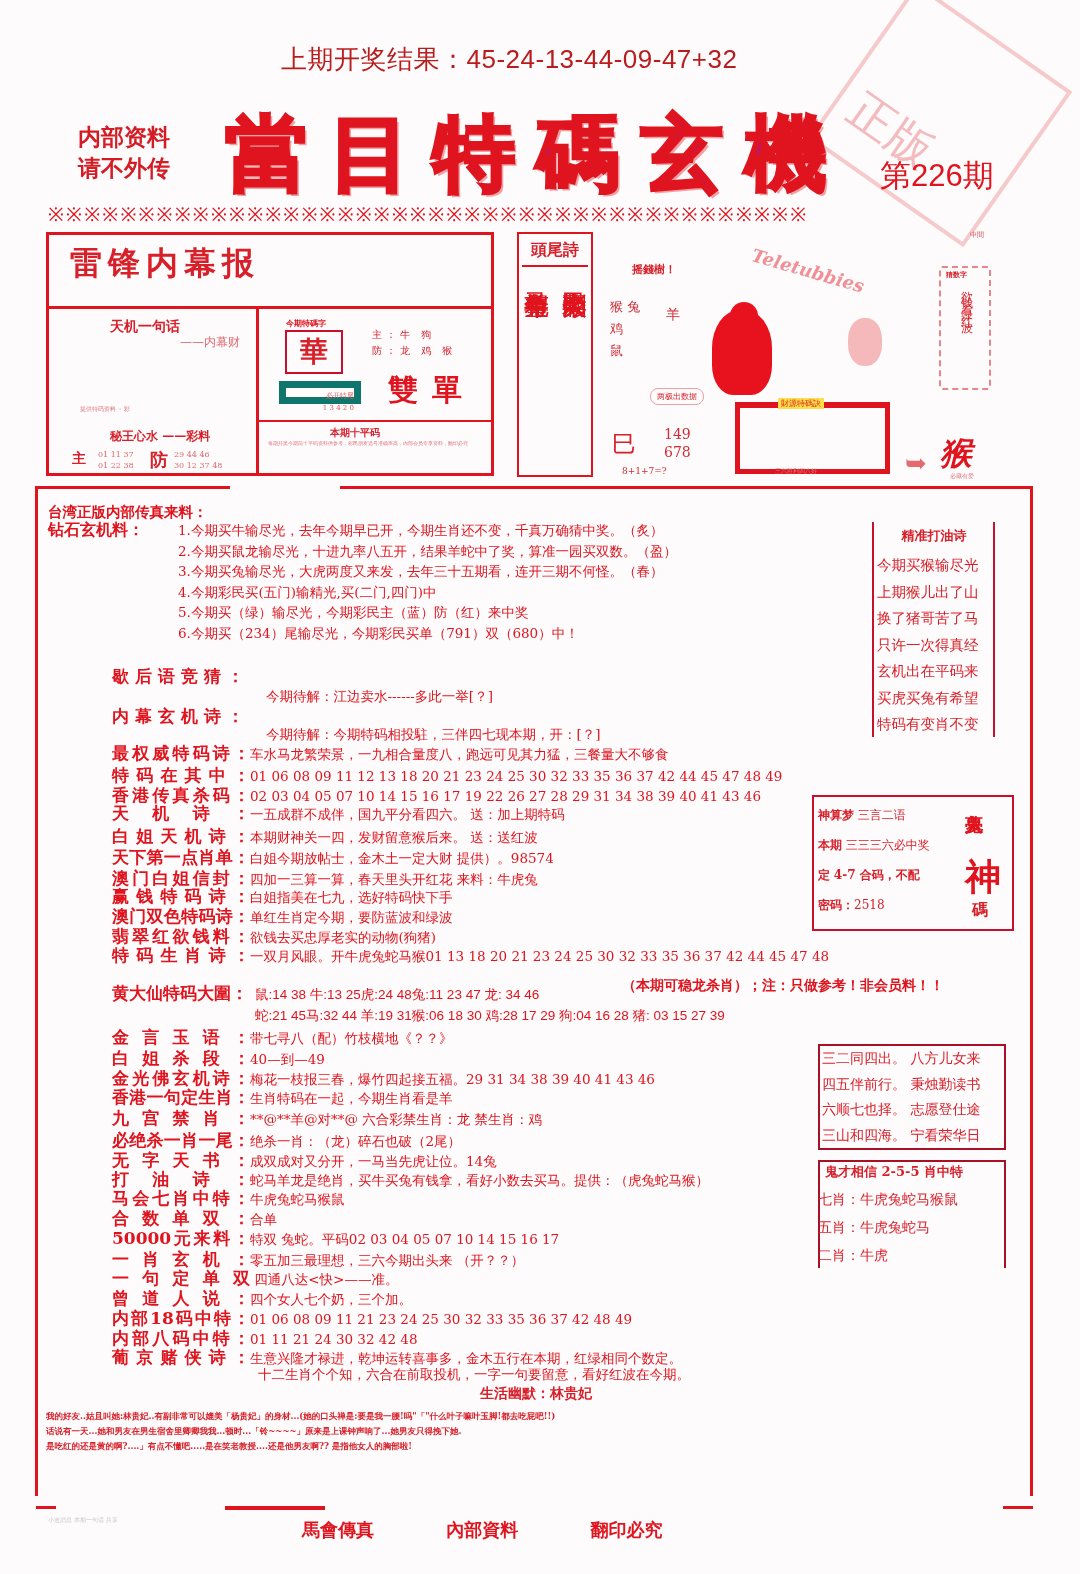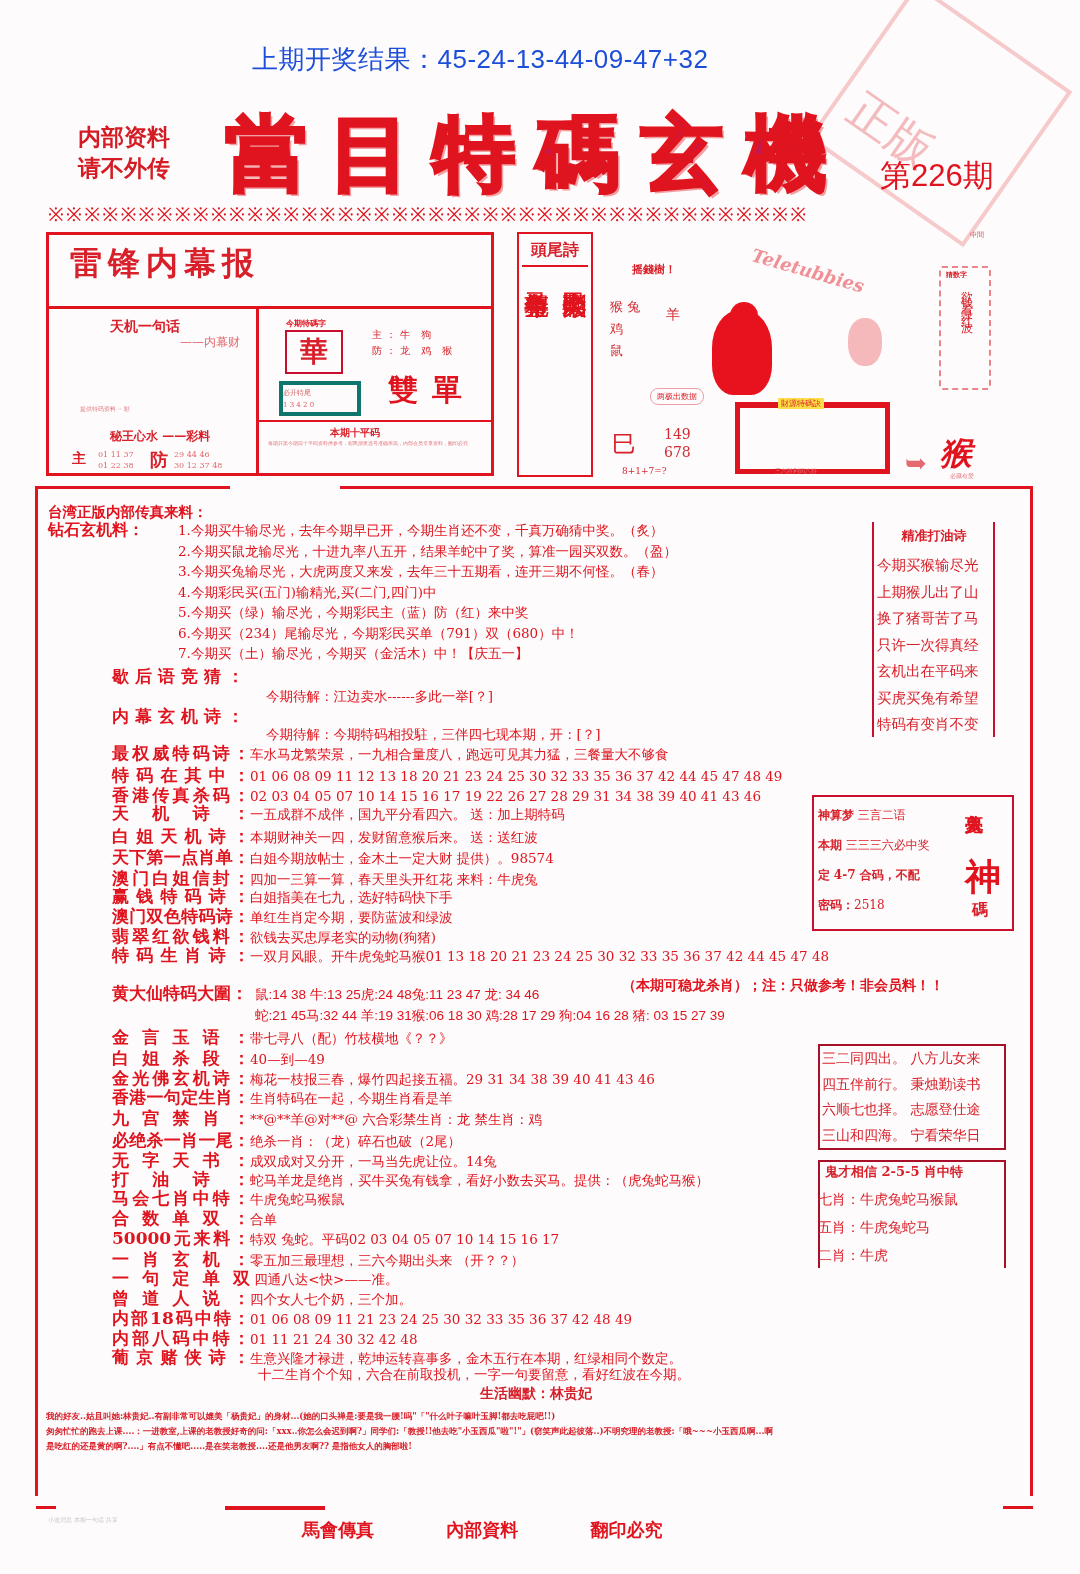--- a/index.html
+++ b/index.html
@@ -3,21 +3,21 @@
 <meta charset="utf-8">
 <style>
   * { box-sizing: border-box; margin: 0; padding: 0; }
   body {
     width: 1080px; height: 1574px; background: #fdfbfb; position: relative;
     font-family: "DejaVu Serif", serif; color: #d8202a; overflow: hidden;
   }
   .abs { position: absolute; }
 
   
-  #last-result { left: 252px; top: 42px; font-family: "Liberation Sans", sans-serif; font-size: 26px; color: #1d4ed8; letter-spacing: 0.5px; }
+  #last-result { left: 281px; top: 42px; font-family: "Liberation Sans", sans-serif; font-size: 26px; color: #b91c1c; letter-spacing: 0.5px; }
   #side-note { left: 78px; top: 122px; font-family: "DejaVu Sans", sans-serif; font-weight: bold; font-size: 23px; line-height: 31px; color: #d41c24; }
   #main-title { left: 225px; top: 100px; font-family: "DejaVu Serif", serif; font-weight: bold; font-size: 82px; letter-spacing: 22px; color: #be185d; -webkit-text-stroke: 3px #e0141e; text-shadow: 3px 3px 0 #f3a0a4; }
   #issue { left: 880px; top: 155px; font-family: "Liberation Sans", sans-serif; font-size: 31px; color: #e0141e; }
   #stamp { left: 845px; top: 20px; width: 190px; height: 190px; border: 4px solid #f1a8ab; transform: rotate(35deg); opacity: .6; }
   #stamp-text { left: 845px; top: 100px; font-size: 46px; color: #f0a0a4; opacity: .7; transform: rotate(35deg); }
   #star-row { left: 48px; top: 201px; width: 985px; font-size: 19px; letter-spacing: 2.2px; color: #e0141e; white-space: nowrap; overflow: hidden; }
 
   
   .box { position: absolute; border: 3px solid #e0141e; }
   #leifeng { left: 46px; top: 232px; width: 448px; height: 244px; }
@@ -27,21 +27,21 @@
   #tianji-title { left: 110px; top: 318px; font-size: 14px; font-weight: bold; }
   #tianji-sub { left: 180px; top: 334px; font-size: 12px; color: #e06a70; }
   #tianji-foot { left: 80px; top: 405px; font-size: 6px; color: #e07880; }
   #zhufang-title { left: 110px; top: 428px; font-size: 12px; font-weight: bold; }
   #zhu-label { left: 72px; top: 450px; font-size: 14px; font-weight: bold; }
   #zhu-nums { left: 98px; top: 449px; font-size: 8px; line-height: 11px; color: #e06a70; }
   #fang-label { left: 150px; top: 448px; font-size: 18px; font-weight: bold; }
   #fang-nums { left: 174px; top: 449px; font-size: 8px; line-height: 11px; color: #e06a70; }
   #hua-small { left: 286px; top: 318px; font-size: 8px; font-weight: bold; color: #e0141e; }
   #hua-box { left: 285px; top: 330px; width: 58px; height: 44px; border: 2px solid #c8102e; font-size: 28px; font-weight: bold; text-align: center; line-height: 40px; }
-  #hua-code { left: 279px; top: 381px; width: 82px; height: 35px; border: 4px solid #0f766e; font-size: 7px; text-align: left; line-height: 12px; color: #d86068; padding-top: 2px; }
+  #hua-code { left: 279px; top: 381px; width: 82px; height: 23px; border: 7px solid #0f766e; font-size: 7px; text-align: right; line-height: 12px; color: #d86068; padding-top: 2px; }
   #zhufang2 { left: 372px; top: 327px; font-size: 10px; line-height: 16px; letter-spacing: 4px; }
   #shuangdan { left: 388px; top: 370px; font-size: 30px; font-weight: bold; letter-spacing: 14px; color: #e0141e; }
   #leifeng-sep2 { left: 256px; top: 420px; width: 238px; border-top: 2px solid #e0141e; }
   #shiping-title { left: 330px; top: 426px; font-size: 10px; font-weight: bold; }
   #shiping-text { left: 268px; top: 440px; width: 220px; font-size: 5px; color: #e07880; line-height: 7px; }
 
   
   #poem-box { left: 517px; top: 232px; width: 76px; height: 245px; border: 2px solid #e0141e; }
   #poem-title { left: 522px; top: 240px; width: 66px; text-align: center; font-size: 16px; font-weight: bold; border-bottom: 2px solid #e0141e; padding-bottom: 4px; }
   .vert { writing-mode: vertical-rl; font-family: "DejaVu Sans", sans-serif; font-size: 25px; color: #e0141e; line-height: 28px; }
@@ -214,21 +214,20 @@
 
 <div class="abs txt bold" id="fax-head">台湾正版内部传真来料：</div>
 <div class="abs txt bold" id="zuanshi" style="font-size:16px;">钻石玄机料：</div>
 <div class="abs txt" id="zuanshi-list" style="font-size:13.5px;">
   <div>1.今期买牛输尽光，去年今期早已开，今期生肖还不变，千真万确猜中奖。（炙）</div>
   <div>2.今期买鼠龙输尽光，十进九率八五开，结果羊蛇中了奖，算准一园买双数。（盈）</div>
   <div>3.今期买兔输尽光，大虎两度又来发，去年三十五期看，连开三期不何怪。（春）</div>
   <div>4.今期彩民买(五门)输精光,买(二门,四门)中</div>
   <div>5.今期买（绿）输尽光，今期彩民主（蓝）防（红）来中奖</div>
   <div>6.今期买（234）尾输尽光，今期彩民买单（791）双（680）中！</div>
-  <div>7.今期买（土）输尽光，今期买（金活木）中！【庆五一】</div>
 </div>
 
 <div class="abs txt bold" style="left:112px; top:666px; font-size:17px; letter-spacing:6px;">歇后语竞猜：</div>
 <div class="abs txt" style="left:266px; top:686px; font-size:13.5px;">今期待解：江边卖水------多此一举[？]</div>
 <div class="abs txt bold" style="left:112px; top:706px; font-size:17px; letter-spacing:6px;">内幕玄机诗：</div>
 <div class="abs txt" style="left:266px; top:724px; font-size:13.5px;">今期待解：今期特码相投駐，三伴四七现本期，开：[？]</div>
 
 <div class="row txt" style="top:743px;"><span class="k">最权威特码诗：</span><span class="v">车水马龙繁荣景，一九相合量度八，跑远可见其力猛，三餐量大不够食</span></div>
 <div class="row txt" style="top:765px;"><span class="k">特码在其中：</span><span class="v">01 06 08 09 11 12 13 18 20 21 23 24 25 30 32 33 35 36 37 42 44 45 47 48 49</span></div>
 <div class="row txt" style="top:785px;"><span class="k">香港传真杀码：</span><span class="v">02 03 04 05 07 10 14 15 16 17 19 22 26 27 28 29 31 34 38 39 40 41 43 46</span></div>
@@ -299,21 +298,21 @@
 <div class="abs" id="gui-title">鬼才相信 2-5-5 肖中特</div>
 <div class="abs" id="gui-lines">
   <div>七肖：牛虎兔蛇马猴鼠</div>
   <div>五肖：牛虎兔蛇马</div>
   <div>二肖：牛虎</div>
 </div>
 
 <div class="abs" id="shenghuo-title">生活幽默：林贵妃</div>
 <div class="abs" id="joke">
   <div>我的好友..姑且叫她:林贵妃..有副非常可以媲美「杨贵妃」的身材...(她的口头禅是:要是我一腰!吗"「"什么叶子嘛叶玉脚!都去吃屁吧!!)</div>
-  <div>匆匆忙忙的跑去上课....：一进教室,上课的老教授好奇的问:「xxx..你怎么会迟到啊?」同学们:「教授!!他去吃"小玉西瓜"啦"!"」(窃笑声此起彼落..)不明究理的老教授:「哦~~~小玉西瓜啊...啊</div>
+  <div>话说有一天...她和男友在男生宿舍里卿卿我我...顿时...「铃~~~~」原来是上课钟声响了...她男友只得挽下她.</div>
   <div>是吃红的还是黄的啊?....」有点不懂吧.....是在笑老教授....还是他男友啊?? 是指他女人的胸部啦!</div>
 </div>
 
 <div class="abs" id="footer-tiny">小道消息    本期一句话    共享</div>
 <div class="abs" id="footer">
   <span>馬會傳真</span>
   <span>內部資料</span>
   <span>翻印必究</span>
 </div>
 

